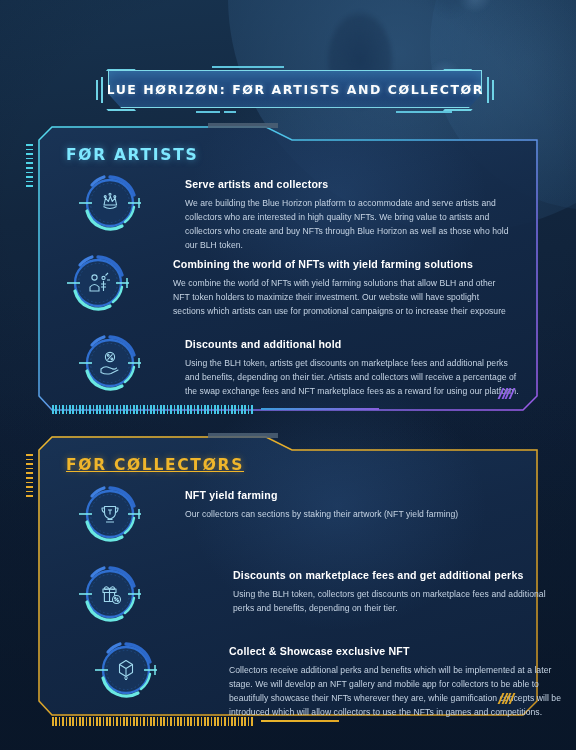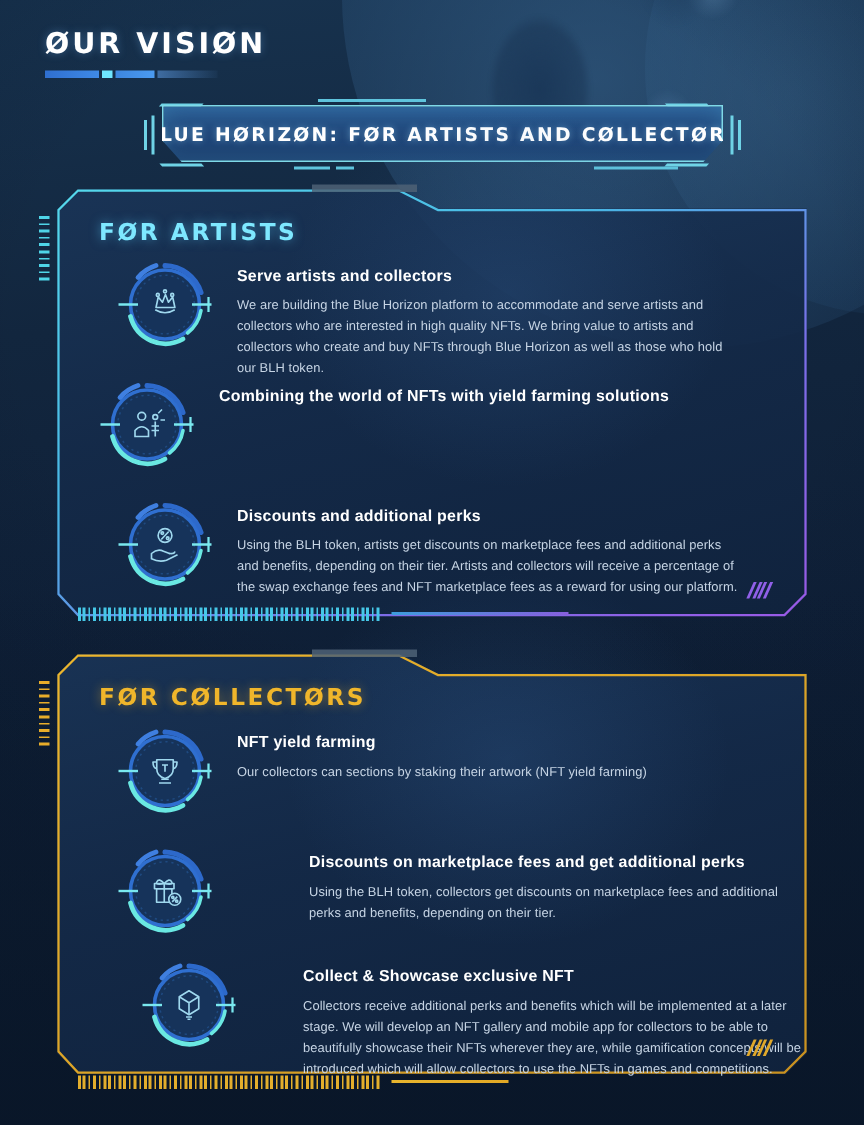--- a/index.html
+++ b/index.html
@@ -123,27 +123,27 @@
   .rail.cy i{ background:#4fd5e8; }
   .rail.am i{ background:#e8ad2a; }
 
   .panel-title{
     position:absolute; left:28px; top:22px;
     font-family:"DejaVu Sans", sans-serif;
     font-weight:700; font-size:15.5px; letter-spacing:1.7px;
     line-height:1;
   }
   .t-cyan{ color:#7ee8ff; text-shadow:0 0 7px rgba(90,210,255,.5); }
-  .t-amber{ color:#f0b62b; text-shadow:0 0 7px rgba(235,175,40,.45); }
+  .t-amber{ color:#f0b62b; text-shadow:0 0 7px rgba(235,175,40,.45);text-decoration:underline; }
 
   
   .row{ position:absolute; display:flex; align-items:flex-start; }
   .icon-wrap{ position:relative; width:64px; height:64px; flex:0 0 64px; }
   .icon-wrap svg{ position:absolute; left:0; top:0; }
-  .row-txt{ margin-left:16px; width:335px; padding-top:7px; }
+  .row-txt{ margin-left:43px; width:335px; padding-top:7px; }
   .row-head{
     font-family:"Liberation Sans", sans-serif;
     font-weight:700; font-size:10.6px; color:#ffffff;
     letter-spacing:.18px; margin-bottom:6px; line-height:1.25;
   }
   .row-body{
     font-family:"Liberation Sans", sans-serif;
     font-size:8.6px; line-height:1.62; color:#c6d4e4; letter-spacing:.05px;
   }
 
@@ -170,29 +170,20 @@
 <div class="bg">
   <div class="bg-base"></div>
   <div class="bg-planet"></div>
   <div class="bg-planet2"></div>
   <div class="bg-figure"></div>
   <div class="bg-vignette"></div>
 </div>
 
 <div class="page">
 
-  <div class="sec-title-wrap">
-    <div class="sec-title">ØUR VISIØN</div>
-    <div class="sec-underline">
-      <i class="u1"></i>
-      <i class="u2"></i>
-      <i class="u3"></i>
-      <i class="u4"></i>
-    </div>
-  </div>
 
   <div class="banner-zone">
     <div class="bk vert bracket-l1"></div>
     <div class="bk vert bracket-l2"></div>
     <div class="bk vert bracket-r1"></div>
     <div class="bk vert bracket-r2"></div>
     <div class="bk horz cap-tl"></div>
     <div class="bk horz cap-bl"></div>
     <div class="bk horz cap-tr"></div>
     <div class="bk horz cap-br"></div>
@@ -281,20 +272,21 @@
             <circle cx="28.5" cy="26.5" r="2.6"></circle>
             <path d="M24 36 q4.5-5 9 0 l0 4 -9 0 z"></path>
             <circle cx="37.5" cy="27" r="1.6"></circle>
             <path d="M35 33 l5 0 M35 36 l5 0 M37.5 30 l0 10"></path>
             <path d="M39.5 24.5 l2.5-2.5 M41 29 l3 0"></path>
           </g>
         </svg>
       </div>
       <div class="row-txt">
         <div class="row-head">Combining the world of NFTs with yield farming solutions</div>
+        <div class="row-body">We combine the world of NFTs with yield farming solutions that allow BLH and other NFT token holders to maximize their investment. Our website will have spotlight sections which artists can use for promotional campaigns or to increase their exposure</div>
       </div>
     </div>
 
     <div class="row" style="left:40px; top:205px;">
       <div class="icon-wrap">
         <svg width="64" height="64" viewBox="0 0 64 64">
           <circle cx="32" cy="32" r="23" fill="#16335a" stroke="#2f6fd0" stroke-width="2.4"></circle>
           <circle cx="32" cy="32" r="19.5" fill="none" stroke="#1f4a80" stroke-width="1" stroke-dasharray="1.5 2.5"></circle>
           <path d="M32 6 A26 26 0 0 1 56 24" fill="none" stroke="#2e6dd2" stroke-width="3.4" stroke-linecap="round" opacity=".95"></path>
           <path d="M9 40 A24 24 0 0 0 44 55" fill="none" stroke="#6ae8e2" stroke-width="3.2" stroke-linecap="round"></path>
@@ -307,21 +299,21 @@
             <circle cx="32" cy="26" r="4.6"></circle>
             <line x1="29.8" y1="28.3" x2="34.2" y2="23.7"></line>
             <circle cx="30.2" cy="24.4" r=".85"></circle>
               <circle cx="33.8" cy="27.8" r=".85"></circle>
             <path d="M23 38 q4-3.5 8-1.5 l4 1.5 M23 38 l0 3.5 q5 2.5 10 1 l7-3.5"></path>
             <path d="M35 38 q3 .4 3.5-1"></path>
           </g>
         </svg>
       </div>
       <div class="row-txt">
-        <div class="row-head">Discounts and additional perks</div>
+        <div class="row-head">Discounts and additional hold</div>
         <div class="row-body">Using the BLH token, artists get discounts on marketplace fees and additional perks and benefits, depending on their tier. Artists and collectors will receive a percentage of the swap exchange fees and NFT marketplace fees as a reward for using our platform.</div>
       </div>
     </div>
 
     <div class="slashes sl-pu" style="left:462px; top:262px;">
       <i></i>
         <i></i>
       <i></i>
         <i></i>
     </div>

